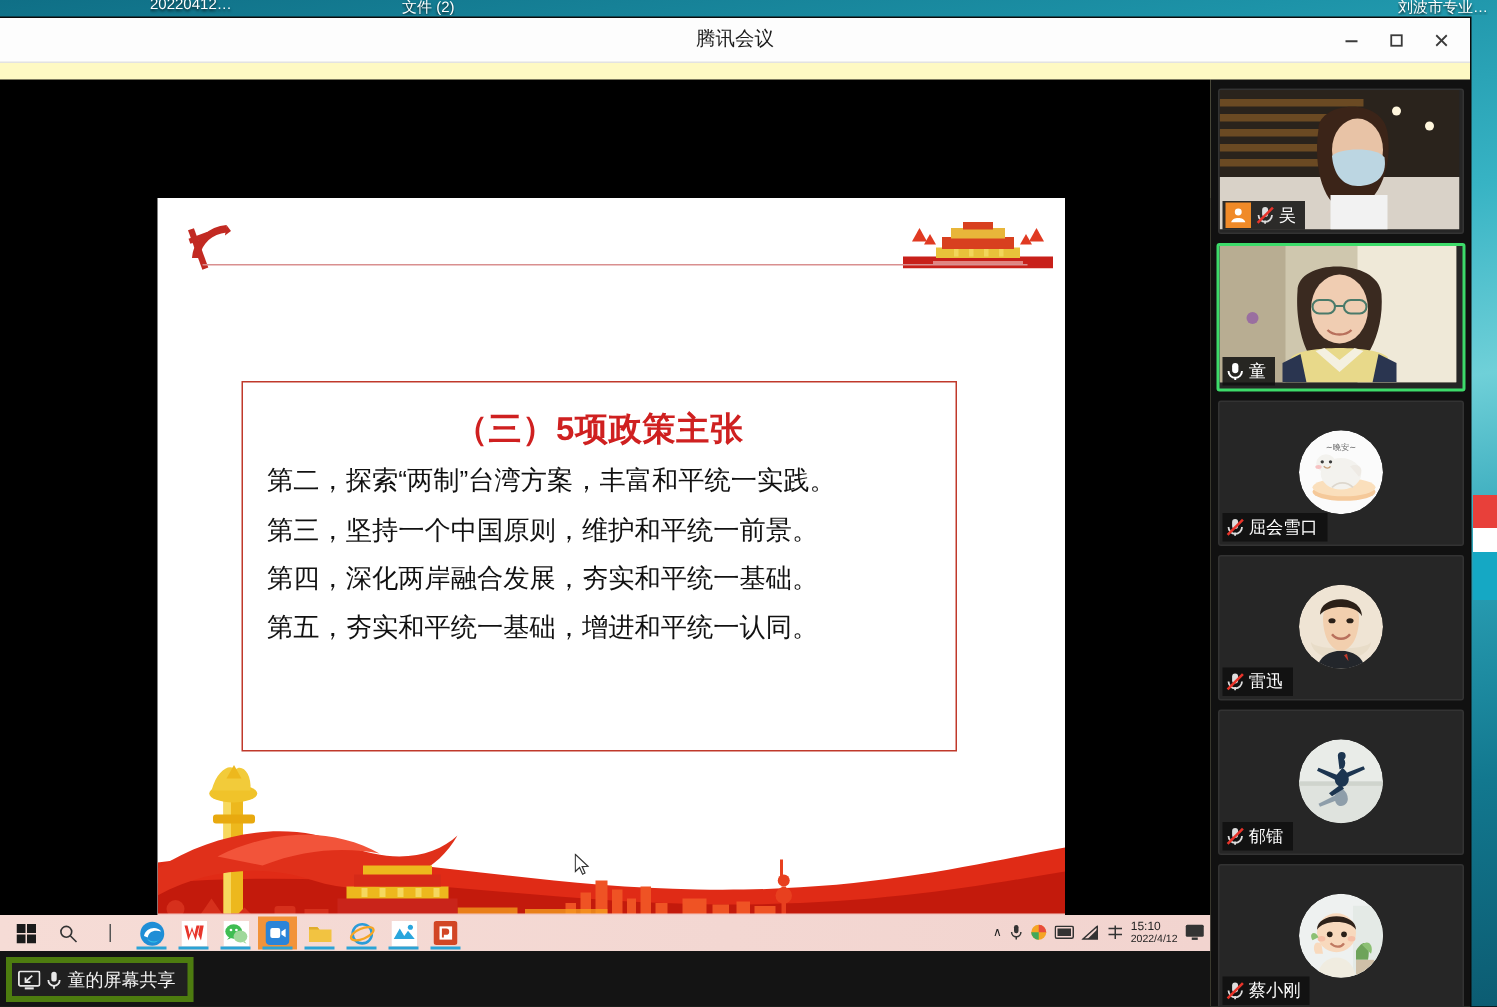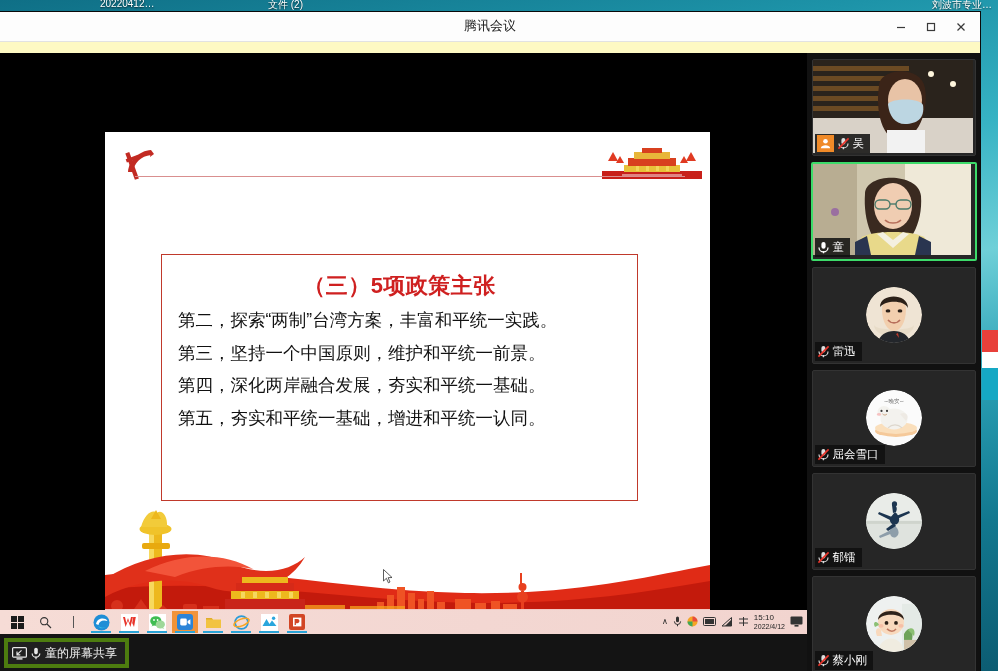--- a/index.html
+++ b/index.html
@@ -458,47 +458,20 @@
               <line x1="6.5" y1="10.2" x2="6.5" y2="12.3" stroke="#fff" stroke-width="1.3"></line>
             </svg>
         </span>
         <span class="nm">童</span>
       </div>
     </div>
 
     <div class="tile">
       <div class="avatar">
         <svg width="56" height="56" viewBox="0 0 56 56">
-          <circle cx="28" cy="28" r="28" fill="#efe4d4"></circle>
-          <path d="M28 50 C16 50 8 44 8 38 C10 44 46 44 48 38 C48 44 40 50 28 50 Z" fill="#e8dcc8"></path>
-          <path d="M12 56 C14 40 42 40 44 56 Z" fill="#23262b"></path>
-          <path d="M16 22 C16 8 40 8 40 22 C40 36 34 44 28 44 C22 44 16 36 16 22 Z" fill="#f2cfae"></path>
-          <path d="M14 20 C14 6 42 6 42 21 C38 13 20 13 14 20 Z" fill="#2b2018"></path>
-          <ellipse cx="22" cy="24" rx="2.4" ry="1.7" fill="#2a2018"></ellipse>
-          <ellipse cx="34" cy="24" rx="2.4" ry="1.7" fill="#2a2018"></ellipse>
-          <path d="M22 33 C25 37 31 37 34 33" fill="none" stroke="#b8705c" stroke-width="1.6"></path>
-          <path d="M30 47 l3 4 l-1 -5 z" fill="#c0392b"></path>
-        </svg>
-      </div>
-      <div class="nametag">
-        <span>
-          <svg width="13" height="13" viewBox="0 0 13 13">
-              <rect x="4.4" y="1" width="4" height="6.6" rx="2" fill="#ddd"></rect>
-              <path d="M2 6.4 A4.4 4.4 0 0 0 11 6.4" fill="none" stroke="#ddd" stroke-width="1.2"></path>
-              <line x1="6.4" y1="10" x2="6.4" y2="12.2" stroke="#ddd" stroke-width="1.2"></line>
-              <line x1="1.4" y1="11.6" x2="11.6" y2="1.4" stroke="#e8342a" stroke-width="1.7"></line>
-            </svg>
-        </span>
-        <span class="nm">雷迅</span>
-      </div>
-    </div>
-
-    <div class="tile">
-      <div class="avatar">
-        <svg width="56" height="56" viewBox="0 0 56 56">
           <circle cx="28" cy="28" r="28" fill="#fbfbfb"></circle>
           <text x="28" y="13" font-size="5.5" fill="#6a6a6a" text-anchor="middle" font-family="DejaVu Sans, sans-serif">~晚安~</text>
           <ellipse cx="30" cy="41" rx="21" ry="6" fill="#f5c99a"></ellipse>
           <ellipse cx="30" cy="38" rx="21" ry="6" fill="#fadfbc"></ellipse>
           <ellipse cx="28" cy="29" rx="13.5" ry="10.5" fill="#f3f2ee"></ellipse>
           <ellipse cx="18" cy="22" rx="6.5" ry="6" fill="#f3f2ee"></ellipse>
           <circle cx="15.5" cy="21" r="1.1" fill="#3a3a3a"></circle>
           <circle cx="21" cy="21" r="1.1" fill="#3a3a3a"></circle>
           <path d="M16.5 24 C18 25.6 20 25.6 21 24" fill="none" stroke="#c8a07a" stroke-width=".9"></path>
           <ellipse cx="13" cy="24.5" rx="2.1" ry="1.3" fill="#f7c2c2"></ellipse>
@@ -509,20 +482,47 @@
       <div class="nametag">
         <span>
           <svg width="13" height="13" viewBox="0 0 13 13">
               <rect x="4.4" y="1" width="4" height="6.6" rx="2" fill="#ddd"></rect>
               <path d="M2 6.4 A4.4 4.4 0 0 0 11 6.4" fill="none" stroke="#ddd" stroke-width="1.2"></path>
               <line x1="6.4" y1="10" x2="6.4" y2="12.2" stroke="#ddd" stroke-width="1.2"></line>
               <line x1="1.4" y1="11.6" x2="11.6" y2="1.4" stroke="#e8342a" stroke-width="1.7"></line>
             </svg>
         </span>
         <span class="nm">屈会雪口</span>
+      </div>
+    </div>
+
+    <div class="tile">
+      <div class="avatar">
+        <svg width="56" height="56" viewBox="0 0 56 56">
+          <circle cx="28" cy="28" r="28" fill="#efe4d4"></circle>
+          <path d="M28 50 C16 50 8 44 8 38 C10 44 46 44 48 38 C48 44 40 50 28 50 Z" fill="#e8dcc8"></path>
+          <path d="M12 56 C14 40 42 40 44 56 Z" fill="#23262b"></path>
+          <path d="M16 22 C16 8 40 8 40 22 C40 36 34 44 28 44 C22 44 16 36 16 22 Z" fill="#f2cfae"></path>
+          <path d="M14 20 C14 6 42 6 42 21 C38 13 20 13 14 20 Z" fill="#2b2018"></path>
+          <ellipse cx="22" cy="24" rx="2.4" ry="1.7" fill="#2a2018"></ellipse>
+          <ellipse cx="34" cy="24" rx="2.4" ry="1.7" fill="#2a2018"></ellipse>
+          <path d="M22 33 C25 37 31 37 34 33" fill="none" stroke="#b8705c" stroke-width="1.6"></path>
+          <path d="M30 47 l3 4 l-1 -5 z" fill="#c0392b"></path>
+        </svg>
+      </div>
+      <div class="nametag">
+        <span>
+          <svg width="13" height="13" viewBox="0 0 13 13">
+              <rect x="4.4" y="1" width="4" height="6.6" rx="2" fill="#ddd"></rect>
+              <path d="M2 6.4 A4.4 4.4 0 0 0 11 6.4" fill="none" stroke="#ddd" stroke-width="1.2"></path>
+              <line x1="6.4" y1="10" x2="6.4" y2="12.2" stroke="#ddd" stroke-width="1.2"></line>
+              <line x1="1.4" y1="11.6" x2="11.6" y2="1.4" stroke="#e8342a" stroke-width="1.7"></line>
+            </svg>
+        </span>
+        <span class="nm">雷迅</span>
       </div>
     </div>
 
     <div class="tile">
       <div class="avatar">
         <svg width="56" height="56" viewBox="0 0 56 56">
           <circle cx="28" cy="28" r="28" fill="#e9ece8"></circle>
           <rect x="0" y="30" width="56" height="26" fill="#dfe3de"></rect>
           <rect x="0" y="28" width="56" height="3" fill="#cfd4cd"></rect>
           <g fill="#1c3550">

